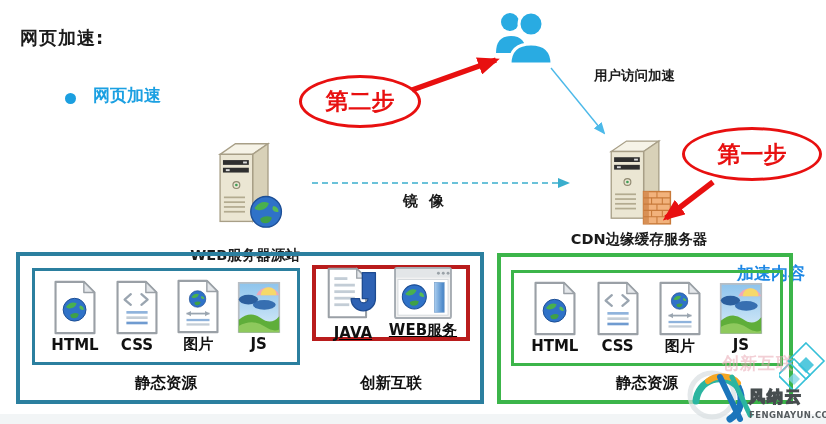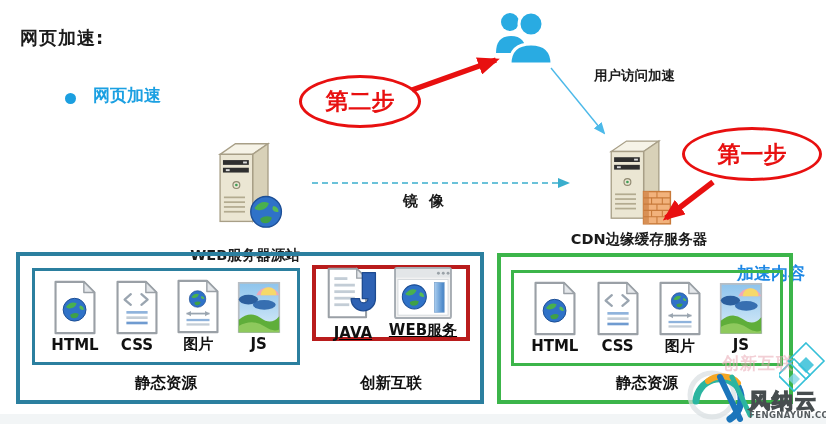--- a/index.html
+++ b/index.html
@@ -47,21 +47,21 @@
   .res-label { font-size:15px; font-weight:600; color:#111; white-space:nowrap; }
   .group-caption { position:absolute; top:373px; text-align:center; font-size:15.5px; font-weight:600; color:#111; z-index:1; }
   .cap-left { left:32px; width:268px; }
   .cap-dyn { left:312px; width:158px; }
   .cap-right { left:511px; width:272px; }
 
   .wm { z-index:5; }
   .wm-diamonds { left:779px; top:341px; width:47px; height:56px; }
   .wm-logo { left:686px; top:363px; width:84px; height:61px; }
   .wm-ghost { left:722px; top:352px; font-size:17px; font-weight:bold; color:#e9a8b4; opacity:.55; letter-spacing:1px; }
-  .wm-brand { left:749px; top:387px; font-size:21px; font-weight:bold; letter-spacing:2px;
+  .wm-brand { left:749px; top:387px; font-size:16px; font-weight:bold; letter-spacing:2px;
               color:#e8f0f2; -webkit-text-stroke:1.3px #474d4f; text-shadow:0 0 1px #474d4f; }
   .wm-domain { left:749px; top:410px; font-size:8.5px; font-weight:bold; color:#555b5e; letter-spacing:.4px; }
   .bottom-strip { left:0; top:414px; width:826px; height:10px; background:#f2f5f6; z-index:0; }
   .hidden-defs { position:absolute; width:0; height:0; overflow:hidden; }
 </style>
 </head>
 <body>
 
 <svg class="hidden-defs" aria-hidden="true">
   <defs>

